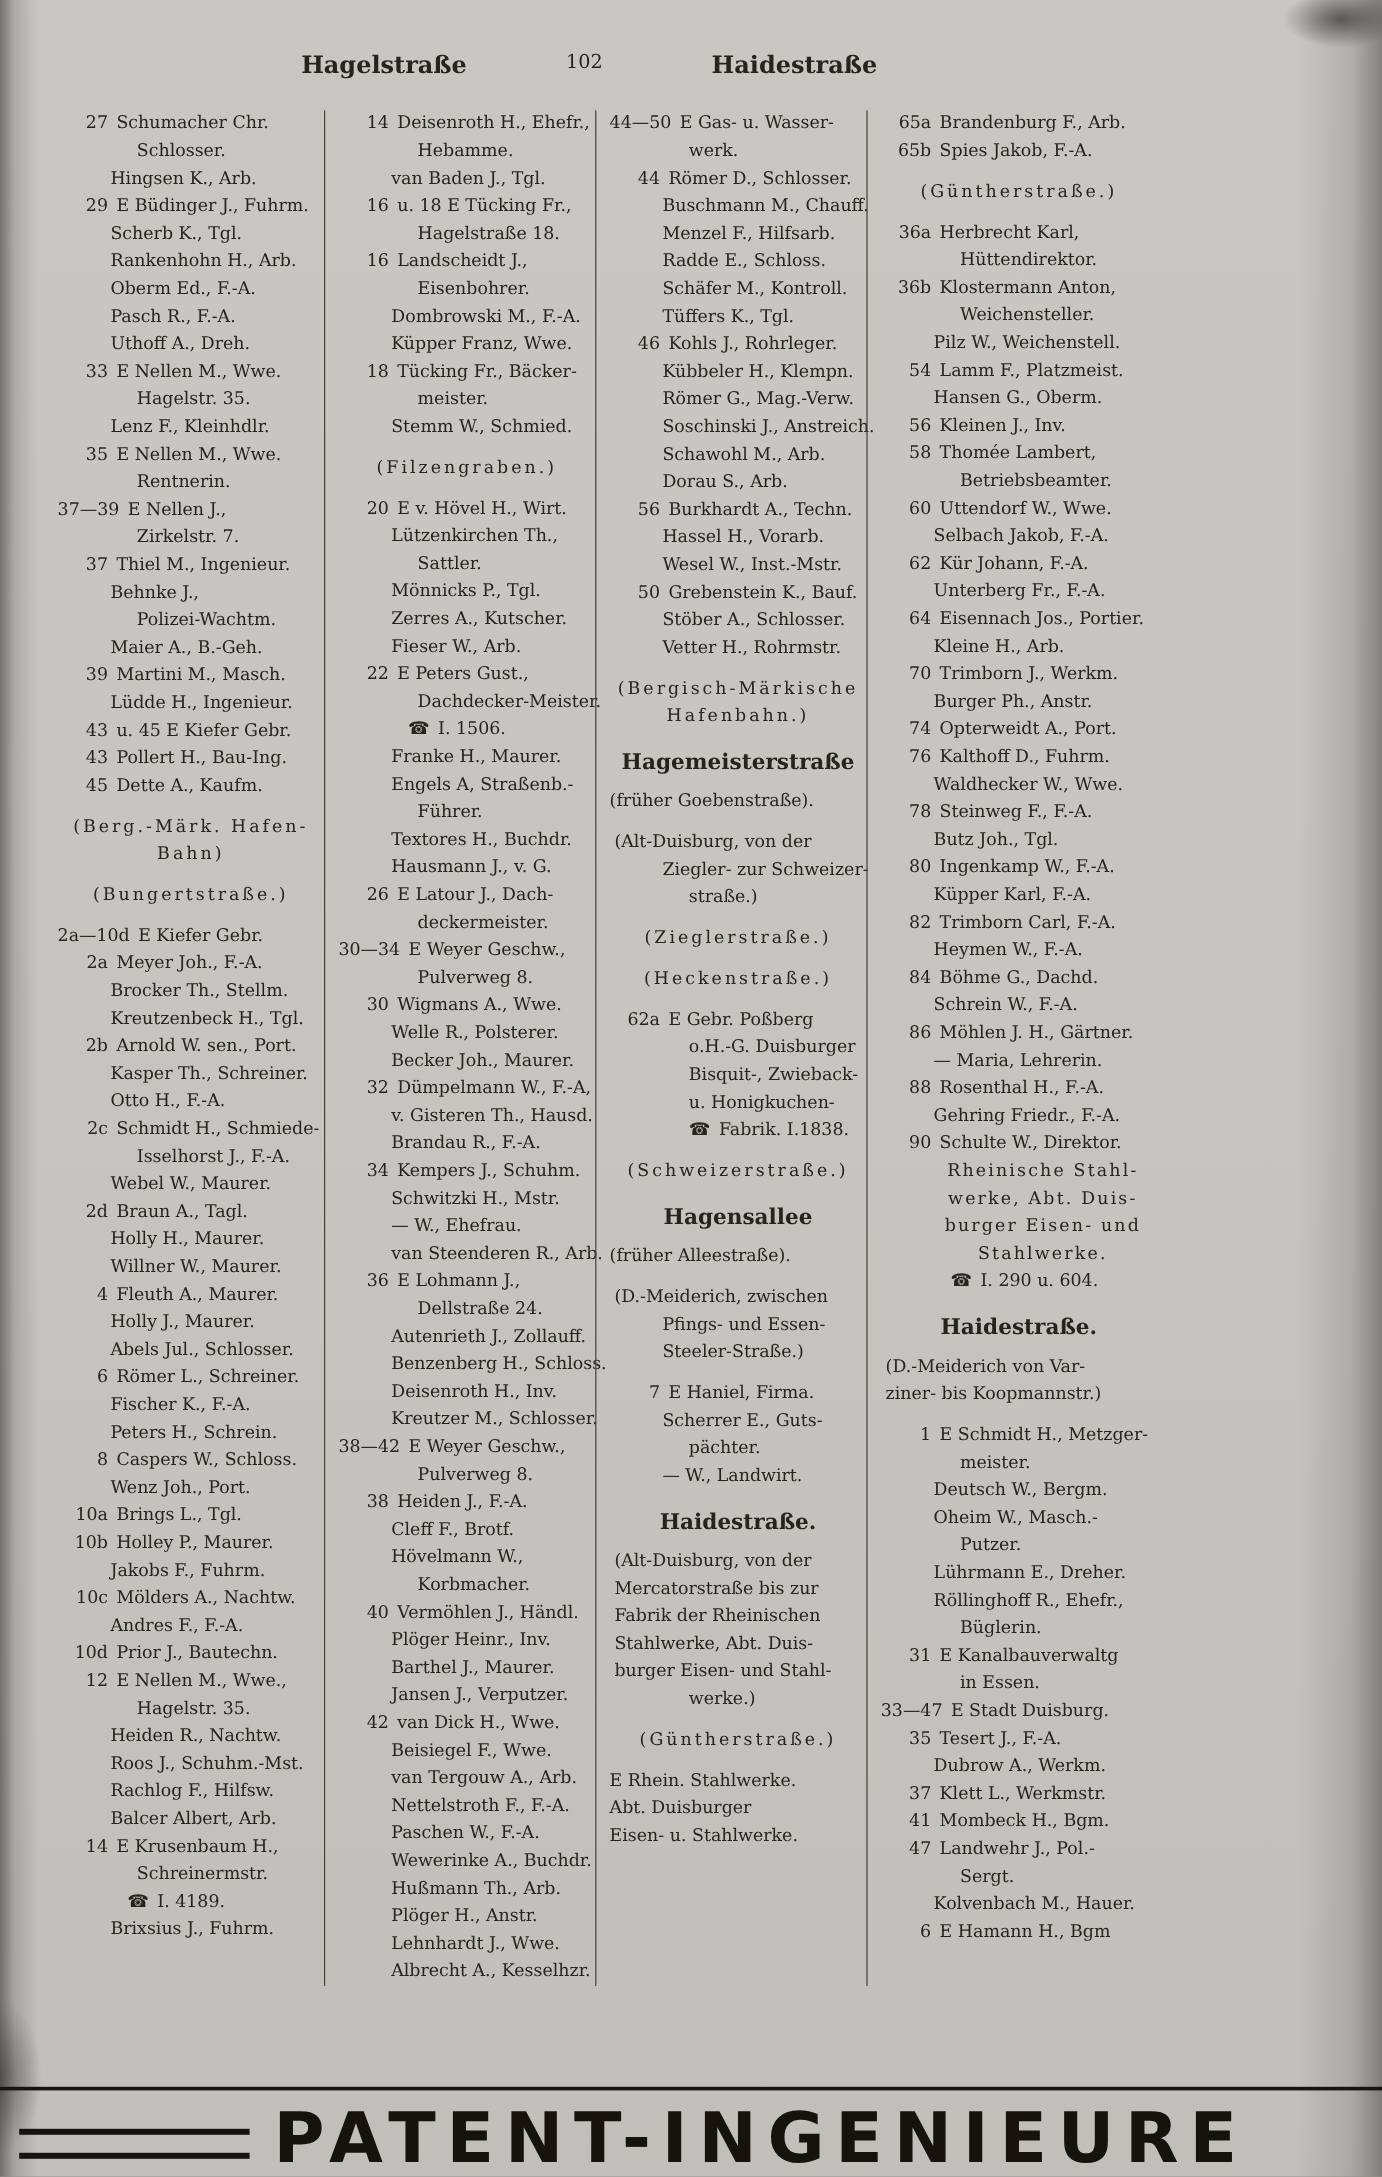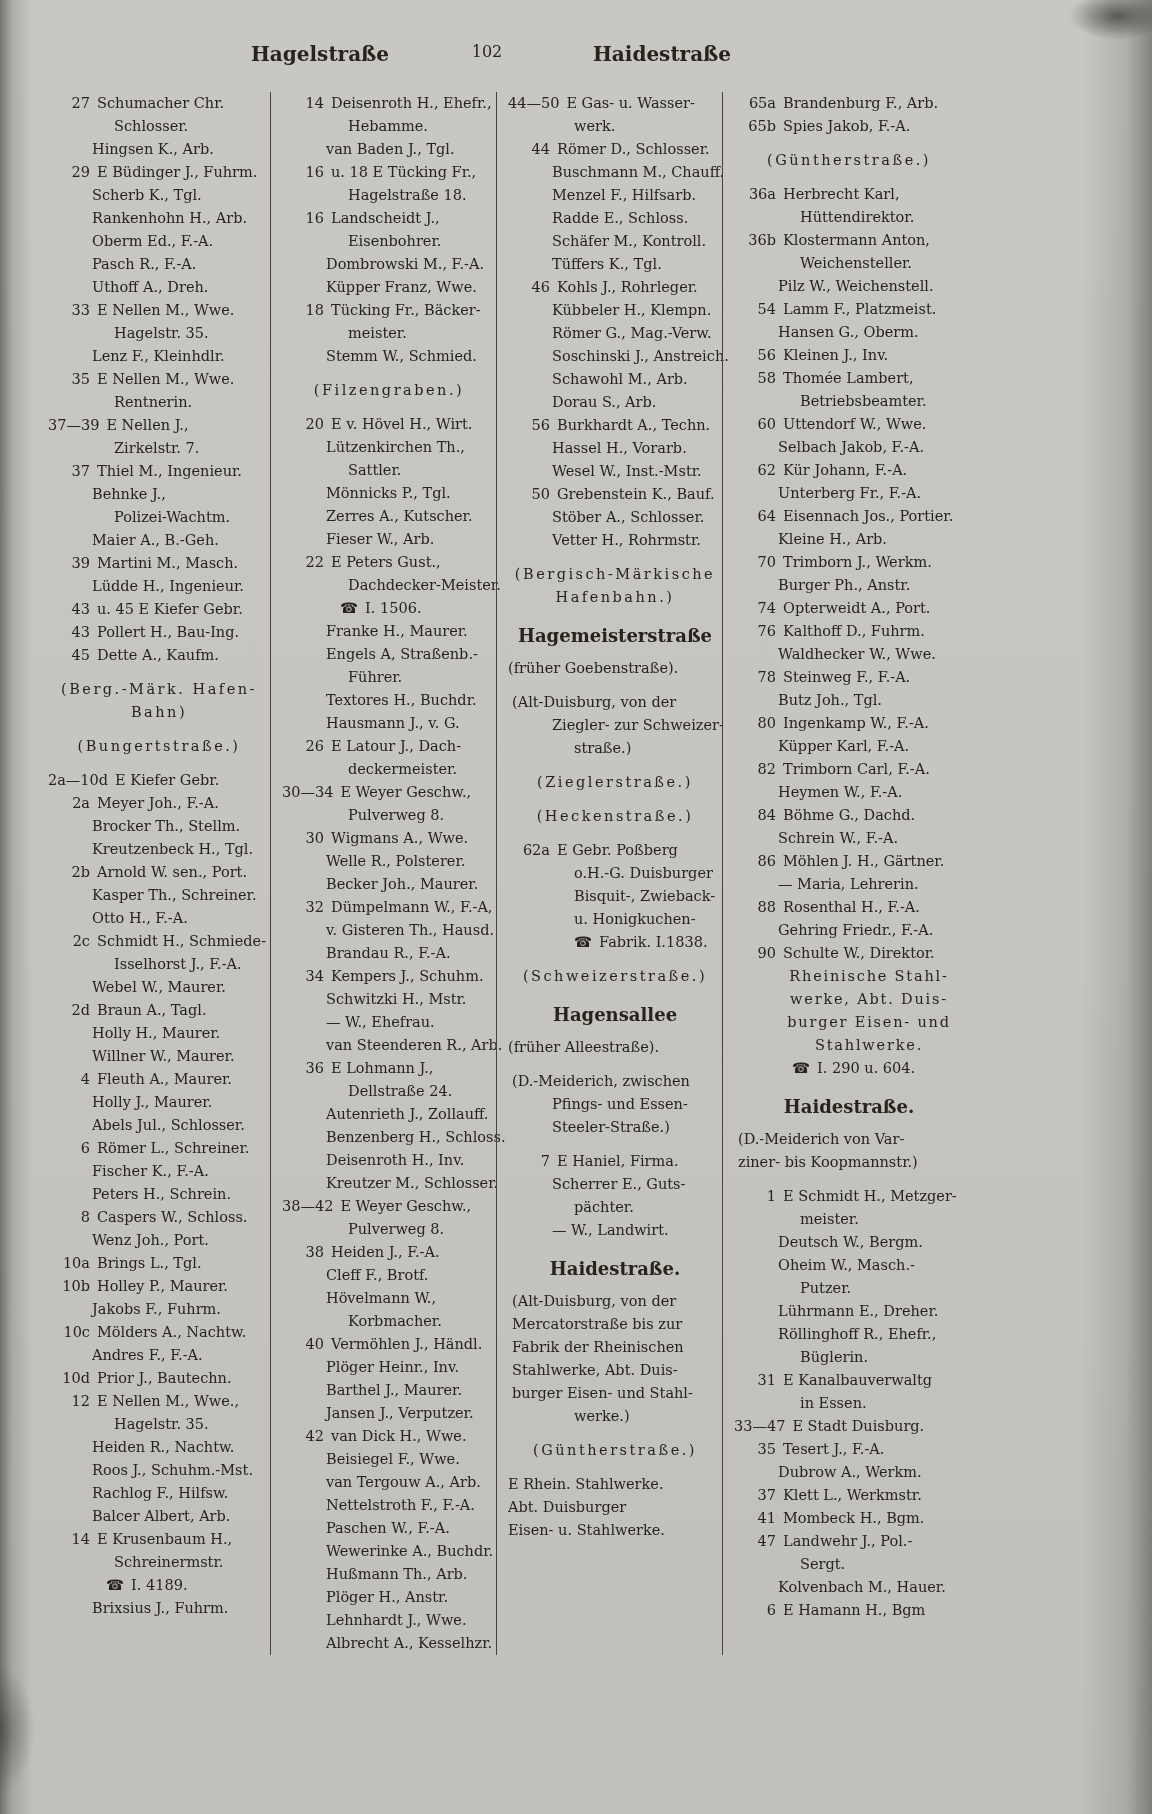--- a/index.html
+++ b/index.html
@@ -552,13 +552,17 @@
         </div>
         <div class="line i2"><span>Sergt.</span></div>
         <div class="line i1"><span>Kolvenbach M., Hauer.</span></div>
         <div class="line e">
           <span class="num">6</span>
           <span>E Hamann H., Bgm</span>
         </div>
       </div>
   </div>
 
+  <div class="footer">
+    <span class="rule-seg"></span>
+    <span class="banner-text">PATENT-INGENIEURE</span>
+  </div>
 </div>
 
 </body></html>

